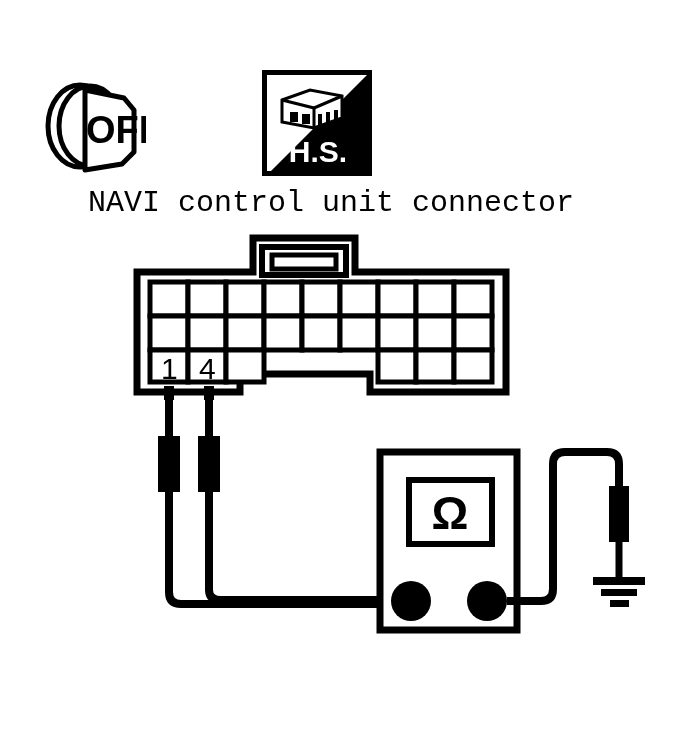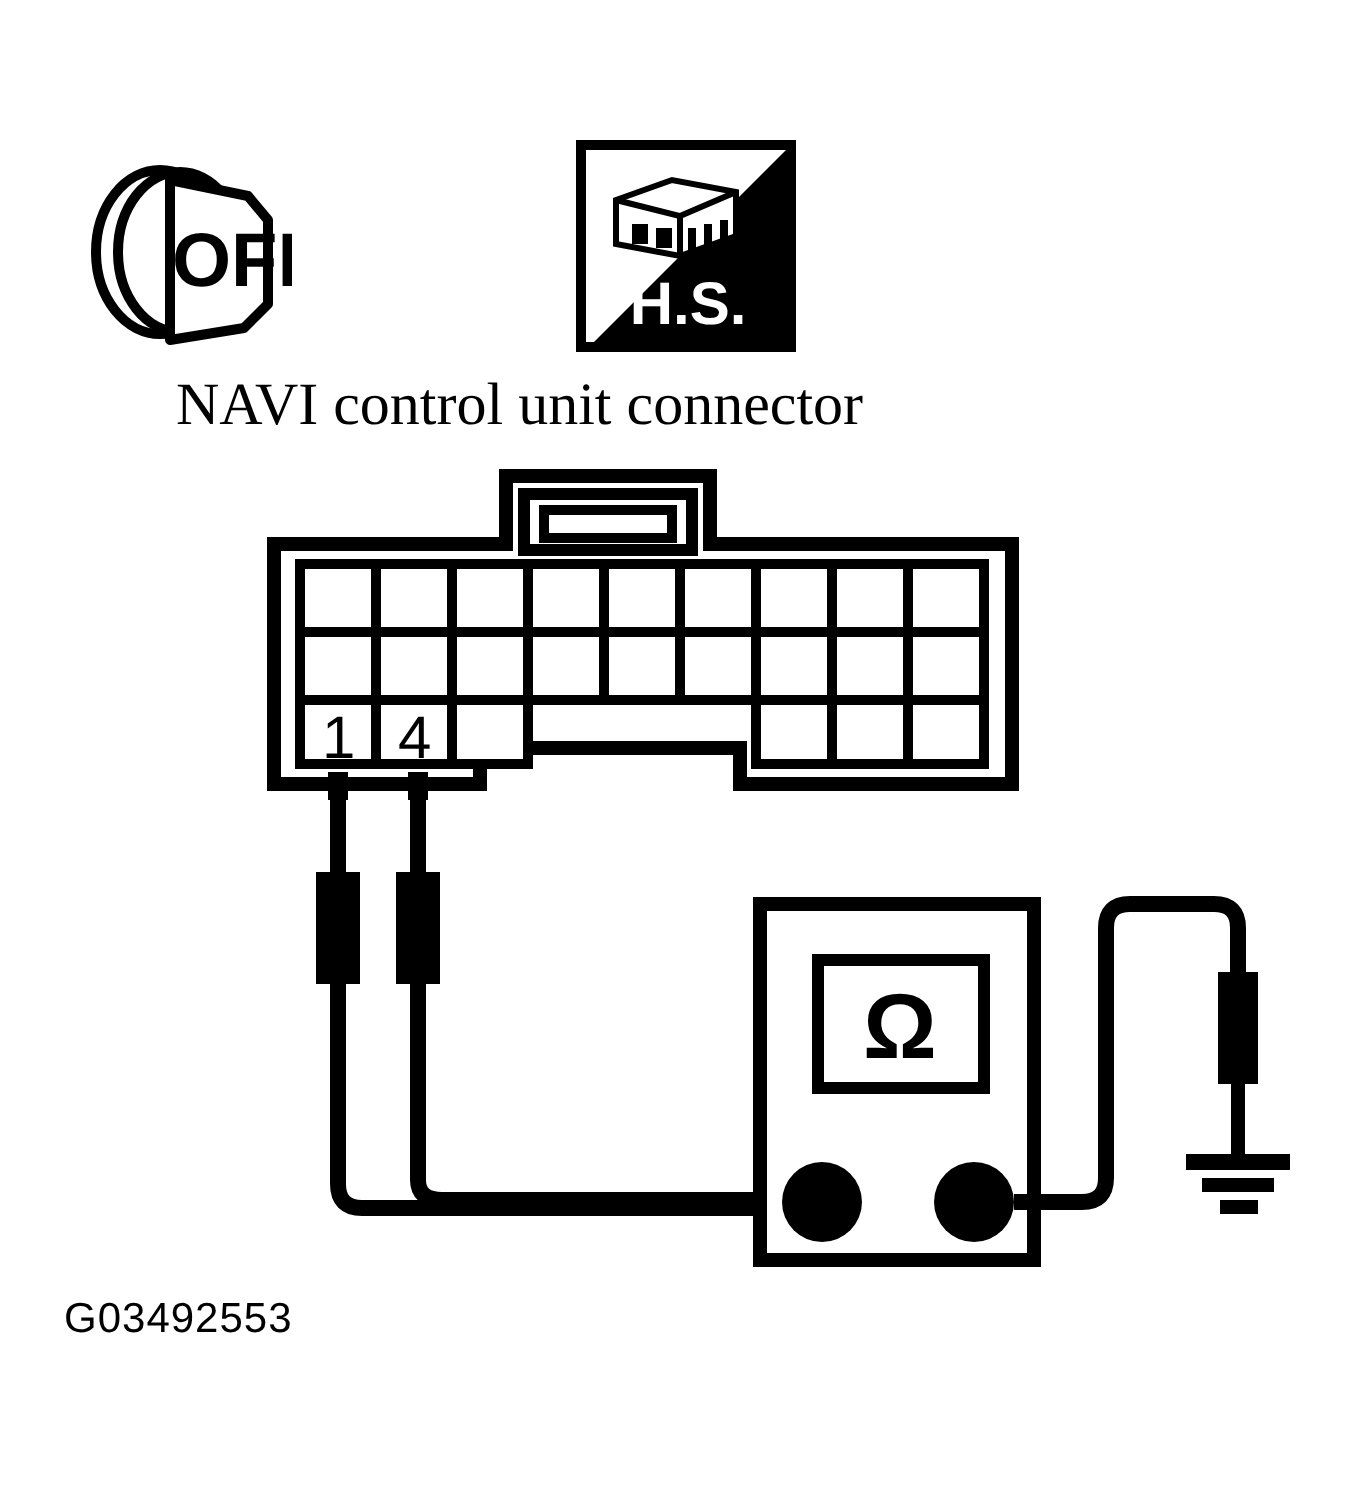--- a/index.html
+++ b/index.html
@@ -21,31 +21,31 @@
     width: 679px;
     height: 748px;
   }
   .abs { position: absolute; }
 
   
   #icon-row { left: 30px; top: 62px; width: 370px; height: 120px; }
 
   .icon-off   { left: 8px;   top: 14px; width: 108px; height: 100px; }
   .icon-disc  { left: 112px; top: 4px;  width: 140px; height: 112px; }
-  .icon-hs    { left: 258px; top: 8px;  width: 110px; height: 106px; }
+  .icon-hs    { left: 232px; top: 8px;  width: 110px; height: 106px; }
 
   
   #connector-title {
     left: 88px;
     top: 186px;
     font-size: 30px;
     font-weight: 400;
     letter-spacing: 0px;
     white-space: nowrap;
-    font-family: Liberation Serif, serif;
+    font-family: Liberation Mono, monospace;
   }
 
   
   #diagram-svg { left: 0; top: 0; width: 679px; height: 748px; }
 
   
   #figure-code {
     left: 32px;
     top: 648px;
     font-size: 21px;
@@ -181,15 +181,14 @@
 
     <path d="M619 542 L619 580" stroke="#000" stroke-width="7" fill="none"></path>
 
     <g>
       <rect x="593" y="577" width="52" height="8" fill="#000"></rect>
       <rect x="601" y="589" width="36" height="7" fill="#000"></rect>
       <rect x="610" y="600" width="19" height="7" fill="#000"></rect>
     </g>
   </svg>
 
-  <div class="abs" id="figure-code">G03492553</div>
 
 </div>
 
 </body></html>

